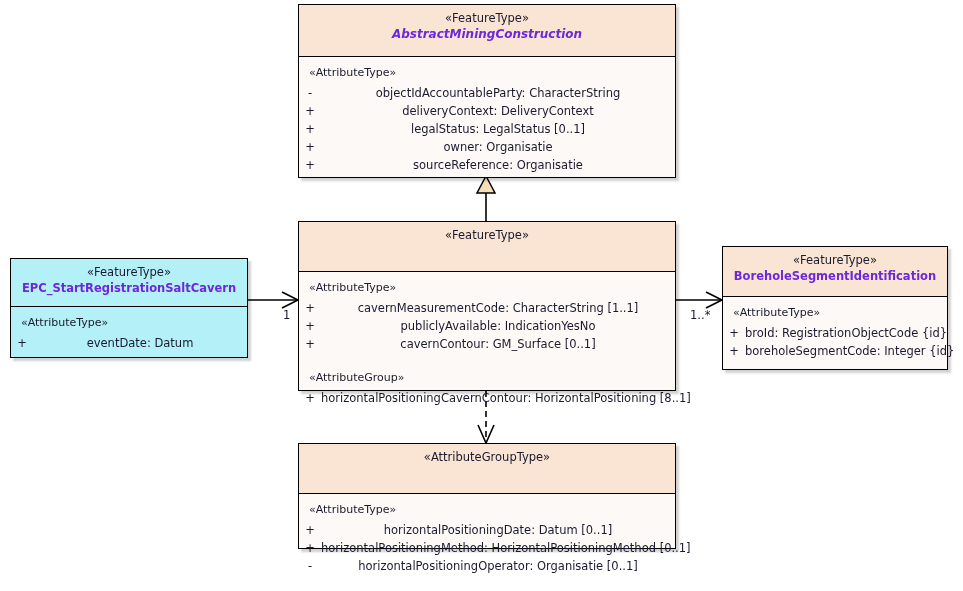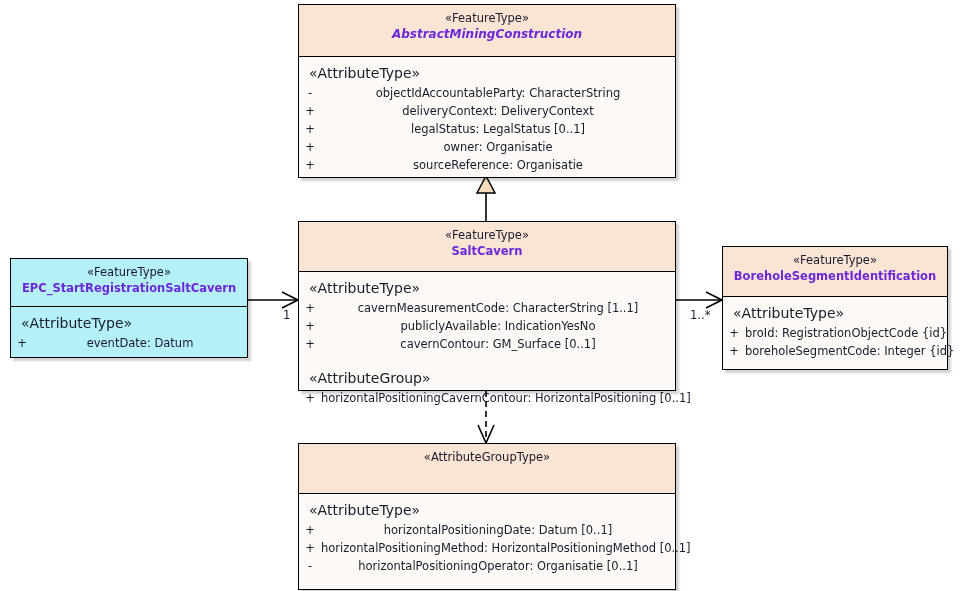--- a/index.html
+++ b/index.html
@@ -49,21 +49,21 @@
     font-weight: bold;
     color: #6d28d9;
     line-height: 16px;
     white-space: nowrap;
   }
   .cname.abstract { font-style: italic; font-size: 12px; }
   .compartment {
     padding: 7px 0 7px 0;
   }
   .grp-stereo {
-    font-size: 14px;
+    font-size: 11px;
     color: #1a1a2e;
     padding: 0 0 2px 10px;
     line-height: 18px;
     white-space: nowrap;
   }
   .attr-row {
     display: flex;
     line-height: 18px;
     font-size: 11.5px;
     color: #1a1a2e;
@@ -136,40 +136,39 @@
     <div class="attr-row">
       <span class="attr-vis">+</span>
       <span class="attr-txt">sourceReference: Organisatie</span>
     </div>
   </div>
 </div>
 
 <div class="uml-class" style="left:298px; top:221px; width:378px; height:170px;">
   <div class="hdr" style="height:50px;">
     <div class="stereo">«FeatureType»</div>
-    <div class="cname">SaltCavern</div>
   </div>
   <div class="compartment">
     <div class="grp-stereo">«AttributeType»</div>
     <div class="attr-row">
       <span class="attr-vis">+</span>
       <span class="attr-txt">cavernMeasurementCode: CharacterString [1..1]</span>
     </div>
     <div class="attr-row">
       <span class="attr-vis">+</span>
       <span class="attr-txt">publiclyAvailable: IndicationYesNo</span>
     </div>
     <div class="attr-row">
       <span class="attr-vis">+</span>
       <span class="attr-txt">cavernContour: GM_Surface [0..1]</span>
     </div>
     <div class="grp-stereo" style="padding-top:4px;margin-top:12px;">«AttributeGroup»</div>
     <div class="attr-row">
       <span class="attr-vis">+</span>
-      <span class="attr-txt">horizontalPositioningCavernContour: HorizontalPositioning [0..1]</span>
+      <span class="attr-txt">horizontalPositioningCavernContour: HorizontalPositioning [8..1]</span>
     </div>
   </div>
 </div>
 
 <div class="uml-class cyan" style="left:10px; top:258px; width:238px; height:100px;">
   <div class="hdr" style="height:48px;">
     <div class="stereo">«FeatureType»</div>
     <div class="cname">EPC_StartRegistrationSaltCavern</div>
   </div>
   <div class="compartment">
@@ -192,21 +191,21 @@
       <span class="attr-vis">+</span>
       <span class="attr-txt">broId: RegistrationObjectCode {id}</span>
     </div>
     <div class="attr-row">
       <span class="attr-vis">+</span>
       <span class="attr-txt">boreholeSegmentCode: Integer {id}</span>
     </div>
   </div>
 </div>
 
-<div class="uml-class" style="left:298px; top:443px; width:378px; height:147px;">
+<div class="uml-class" style="left:298px; top:443px; width:378px; height:106px;">
   <div class="hdr" style="height:50px;">
     <div class="stereo">«AttributeGroupType»</div>
   </div>
   <div class="compartment">
     <div class="grp-stereo">«AttributeType»</div>
     <div class="attr-row">
       <span class="attr-vis">+</span>
       <span class="attr-txt">horizontalPositioningDate: Datum [0..1]</span>
     </div>
     <div class="attr-row">

